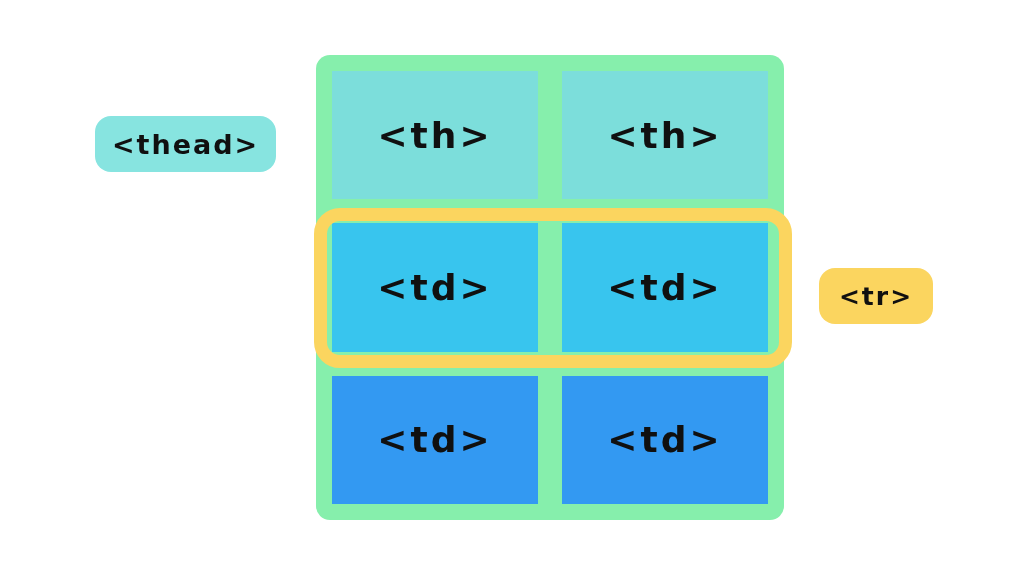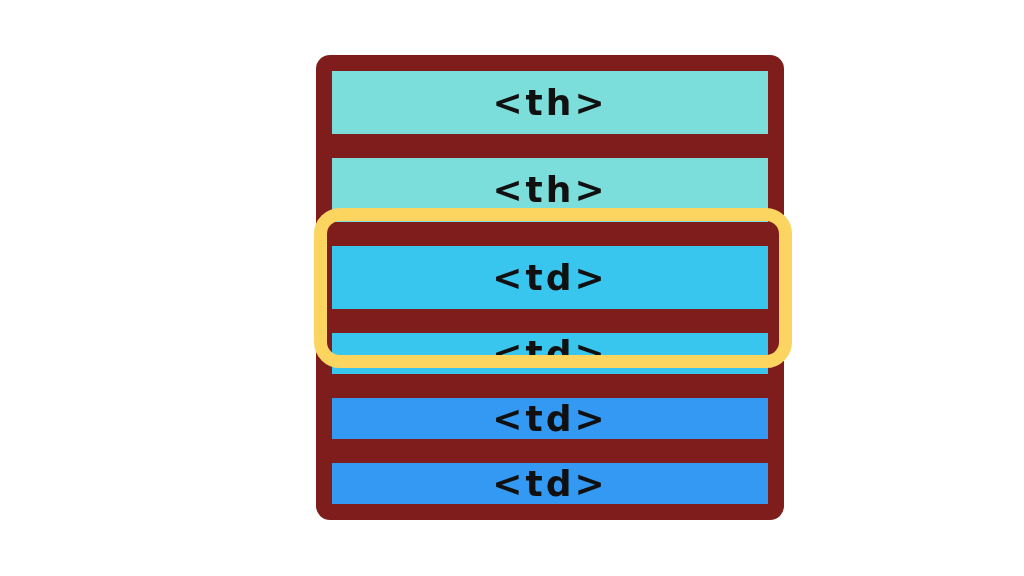--- a/index.html
+++ b/index.html
@@ -32,25 +32,25 @@
   .pill-tfoot { left: 98px;  top: 423px; width: 175px; height: 57px; background: #3399F2; }
   .pill-tr    { left: 819px; top: 268px; width: 114px; height: 56px; background: #FBD55F; font-size: 25px; }
 
   
   .table-frame {
     position: absolute;
     left: 316px;
     top: 55px;
     width: 468px;
     height: 465px;
-    background: #7f1d1d;
+    background: #86efac;
     border-radius: 14px;
     padding: 16px;
     display: grid;
-    grid-template-columns: 1fr;
+    grid-template-columns: 1fr 1fr;
     grid-template-rows: 1fr 1fr 1fr;
     column-gap: 22px;
     row-gap: 20px;
     gap: 24px;
   }
   .cell {
     display: flex;
     align-items: center;
     justify-content: center;
     font-weight: 700;
@@ -72,23 +72,25 @@
     border: 13px solid #FBD55F;
     border-radius: 26px;
     pointer-events: none;
   }
 </style>
 </head>
 <body>
 
 <div class="stage">
 
+  <div class="pill pill-thead">&lt;thead&gt;</div>
 
 
 
+  <div class="pill pill-tr">&lt;tr&gt;</div>
 
   <div class="table-frame">
     <div class="cell cell-th">&lt;th&gt;</div>
     <div class="cell cell-th">&lt;th&gt;</div>
 
     <div class="cell cell-td-mid">&lt;td&gt;</div>
     <div class="cell cell-td-mid">&lt;td&gt;</div>
 
     <div class="cell cell-td-bot">&lt;td&gt;</div>
     <div class="cell cell-td-bot">&lt;td&gt;</div>

